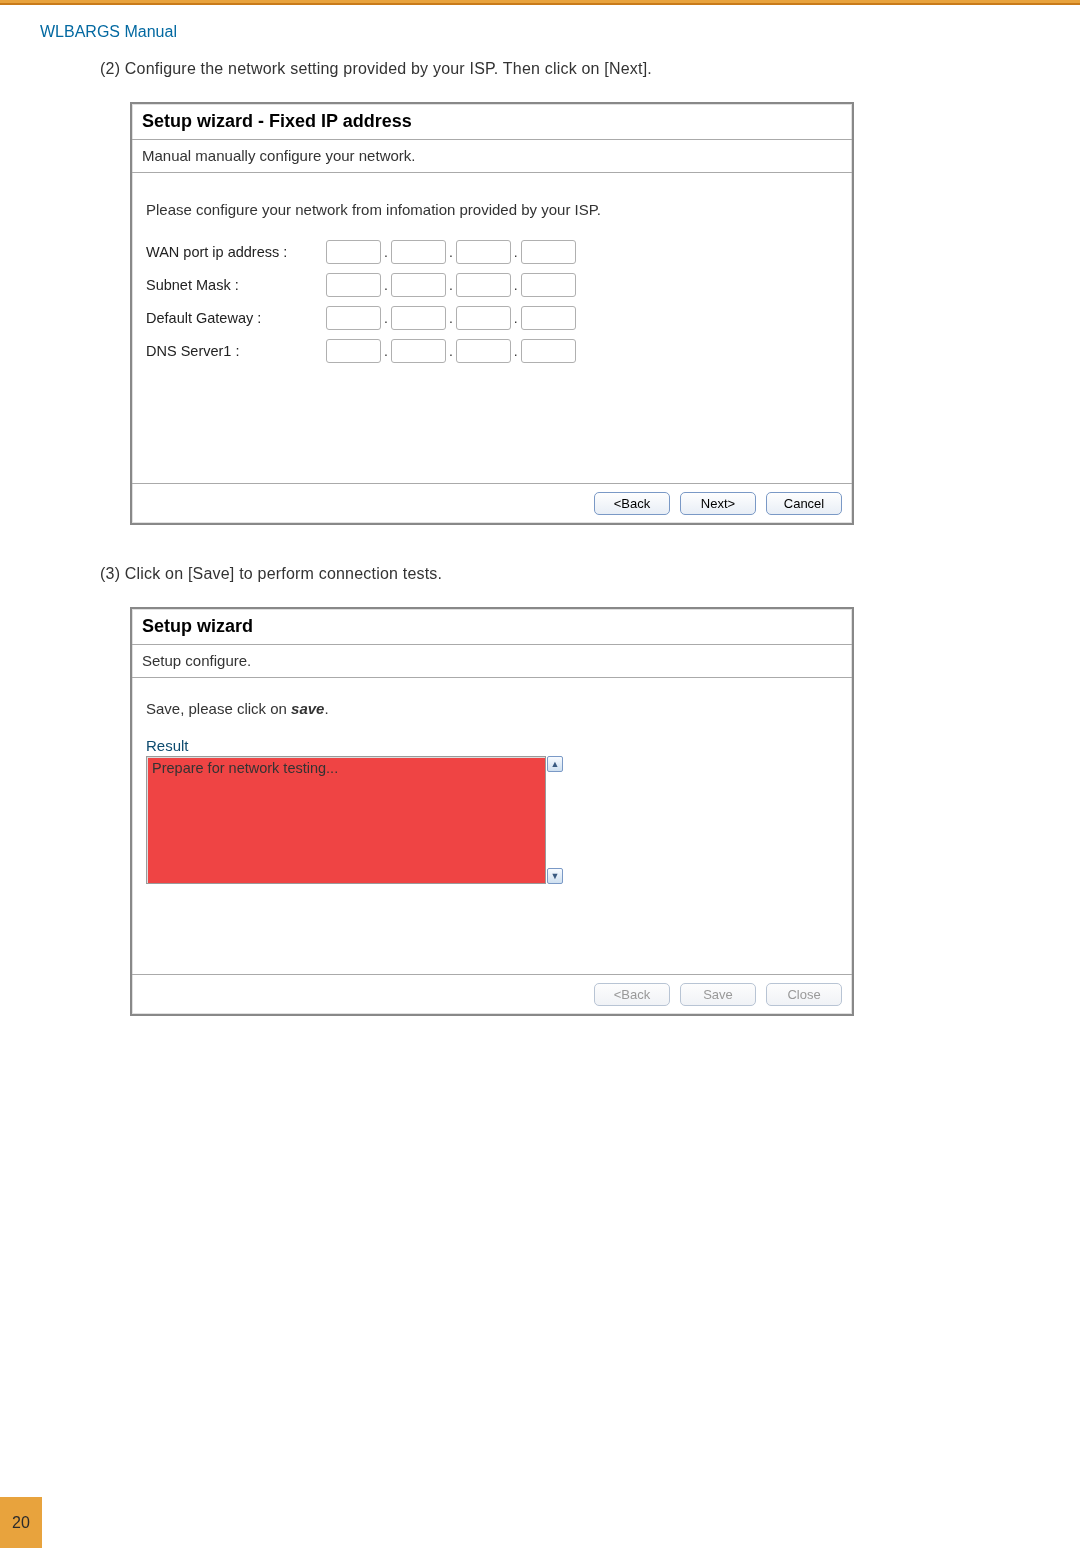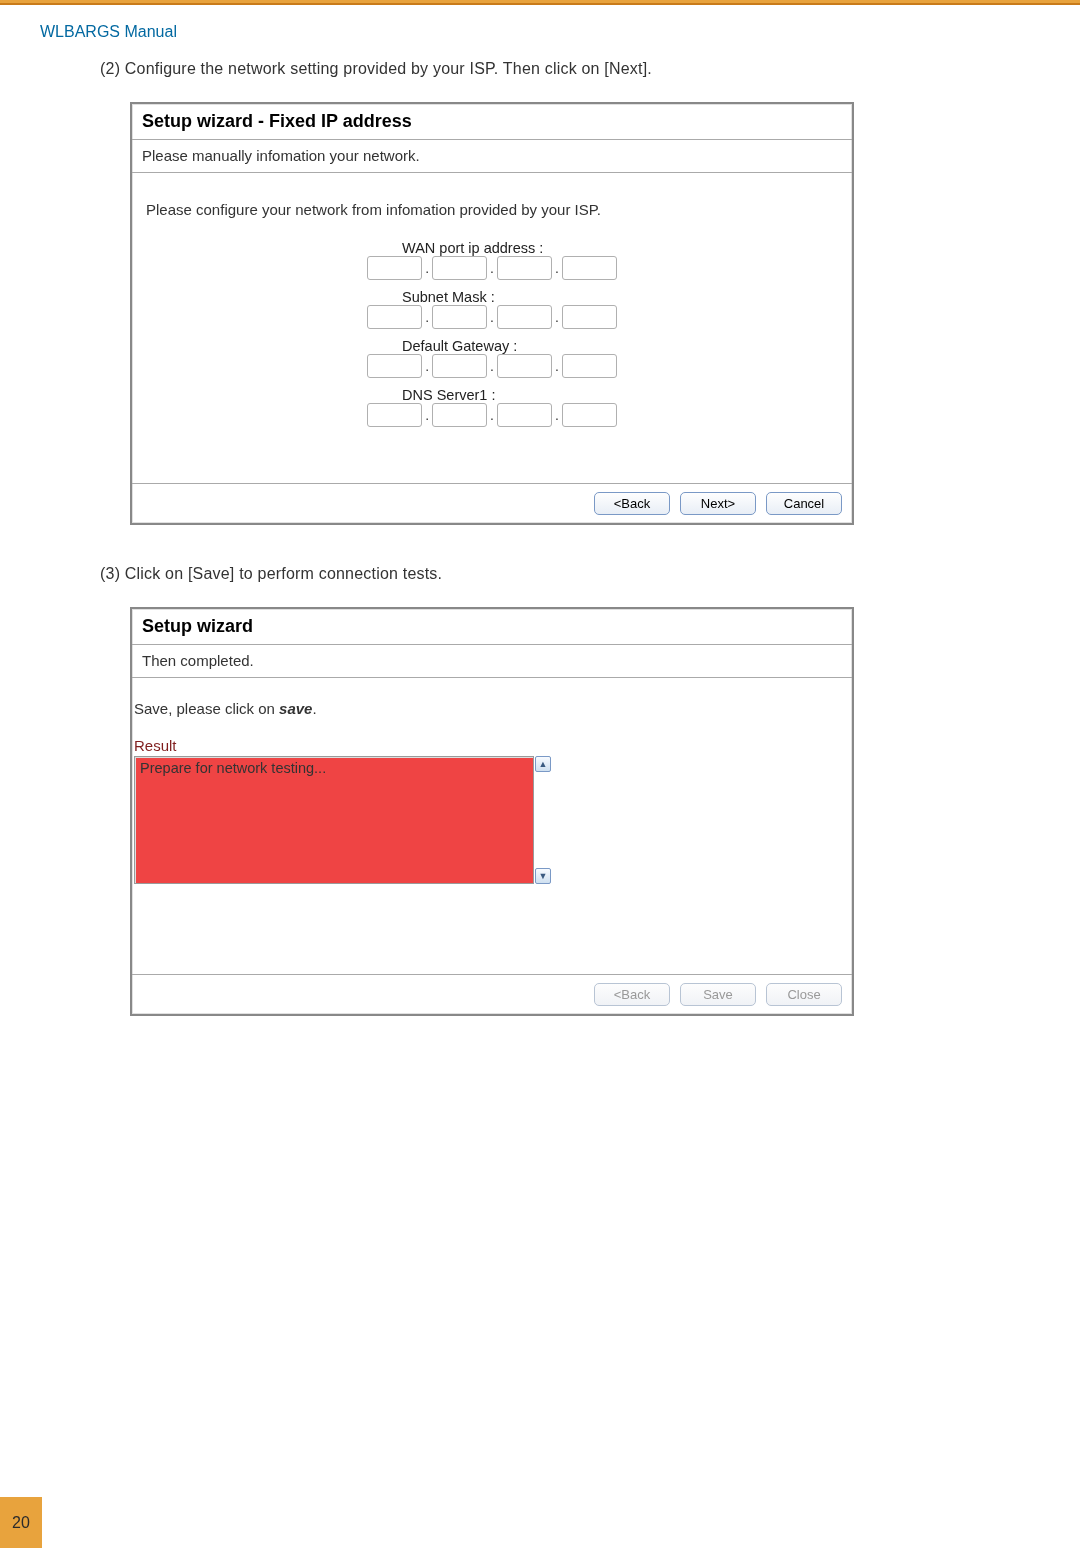--- a/index.html
+++ b/index.html
@@ -62,21 +62,20 @@
   }
   .wizard-prompt {
     font-size: 15px;
     color: #333;
     margin-bottom: 22px;
   }
   .field-row {
     display: flex;
     align-items: center;
     margin-bottom: 9px;
-    flex-direction: column;
   }
   .field-label {
     width: 180px;
     font-size: 14.5px;
     color: #222;
   }
   .ip-group {
     display: flex;
     align-items: center;
   }
@@ -111,30 +110,30 @@
     align-items: center;
     justify-content: center;
     padding: 0 10px;
   }
   .btn.disabled {
     color: #999;
     border-color: #b8c4d4;
     background: linear-gradient(#fdfdfd,#f0f2f6);
   }
   .wizard-body2 {
-    padding: 22px 14px 10px 2px;
+    padding: 22px 14px 10px 14px;
     min-height: 296px;
   }
   .save-line {
     font-size: 15px;
     color: #333;
     margin-bottom: 20px;
   }
   .save-bold { font-weight: bold; font-style: italic; }
-  .result-label { font-size: 15px; color:#7f1d1d; margin-bottom:2px;}
+  .result-label { font-size: 15px; color:#0c4a6e; margin-bottom:2px;}
   .result-wrap {
     display: flex;
     width: 420px;
   }
   .result-box {
     border: 1px solid #9a9a9a;
     width: 400px;
     height: 128px;
     padding: 3px 5px;
     font-size: 14.5px;
@@ -183,21 +182,21 @@
 <div class="header-area">
   <span class="manual-title">WLBARGS Manual</span>
 </div>
 
 <div class="content-area">
 
   <p class="step-text">(2) Configure the network setting provided by your ISP. Then click on [Next].</p>
 
   <div class="wizard-frame">
     <div class="wizard-title">Setup wizard - Fixed IP address</div>
-    <div class="wizard-sub">Please manually infomation your network.</div>
+    <div class="wizard-sub">Manual manually configure your network.</div>
     <div class="wizard-body">
       <div class="wizard-prompt">Please configure your network from infomation provided by your ISP.</div>
 
       <div class="field-row">
         <div class="field-label">WAN port ip address :</div>
         <div class="ip-group">
           <input class="octet" style="">
             <span class="dot">.</span>
           <input class="octet" style="">
             <span class="dot">.</span>
@@ -250,21 +249,21 @@
       <div class="btn">&lt;Back</div>
       <div class="btn">Next&gt;</div>
       <div class="btn">Cancel</div>
     </div>
   </div>
 
   <p class="step-text">(3) Click on [Save] to perform connection tests.</p>
 
   <div class="wizard-frame">
     <div class="wizard-title">Setup wizard</div>
-    <div class="wizard-sub">Then completed.</div>
+    <div class="wizard-sub">Setup configure.</div>
     <div class="wizard-body2">
       <div class="save-line">
         <span>Save, please click on </span><span class="save-bold">save</span><span>.</span>
       </div>
       <div class="result-label">Result</div>
       <div class="result-wrap">
         <div class="result-box">
           <span>Prepare for network testing...</span>
         </div>
         <div class="scroll-col">

